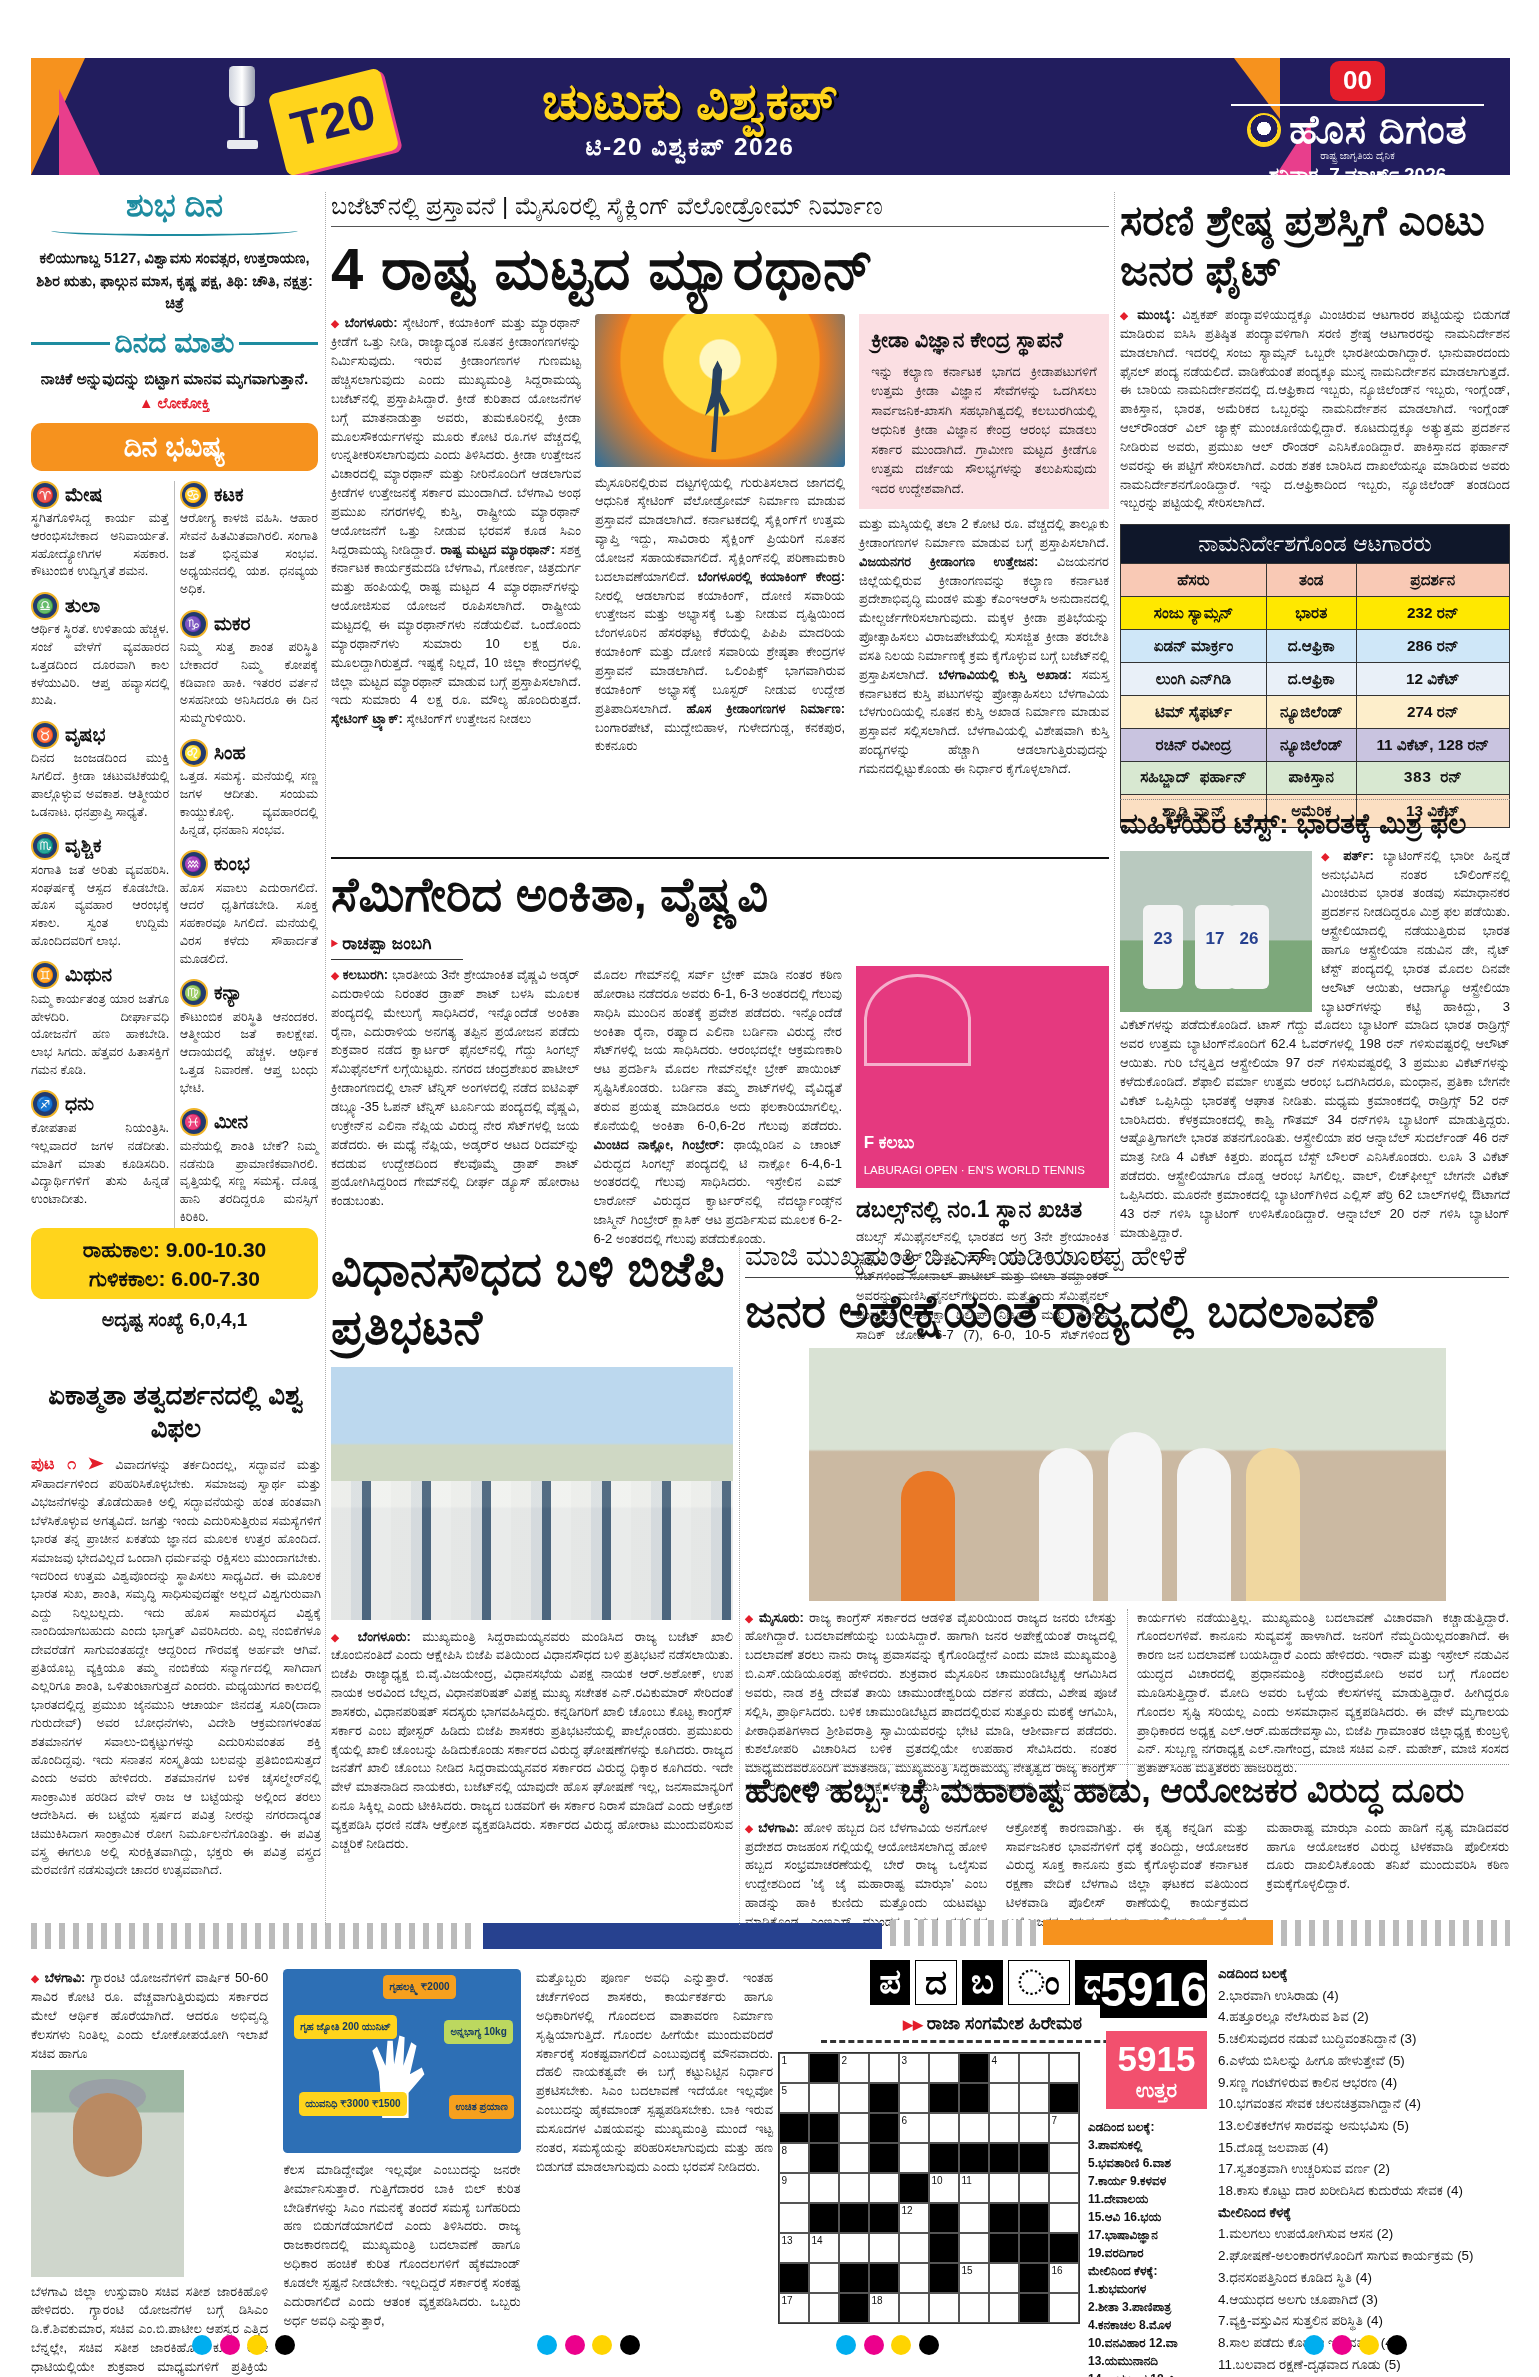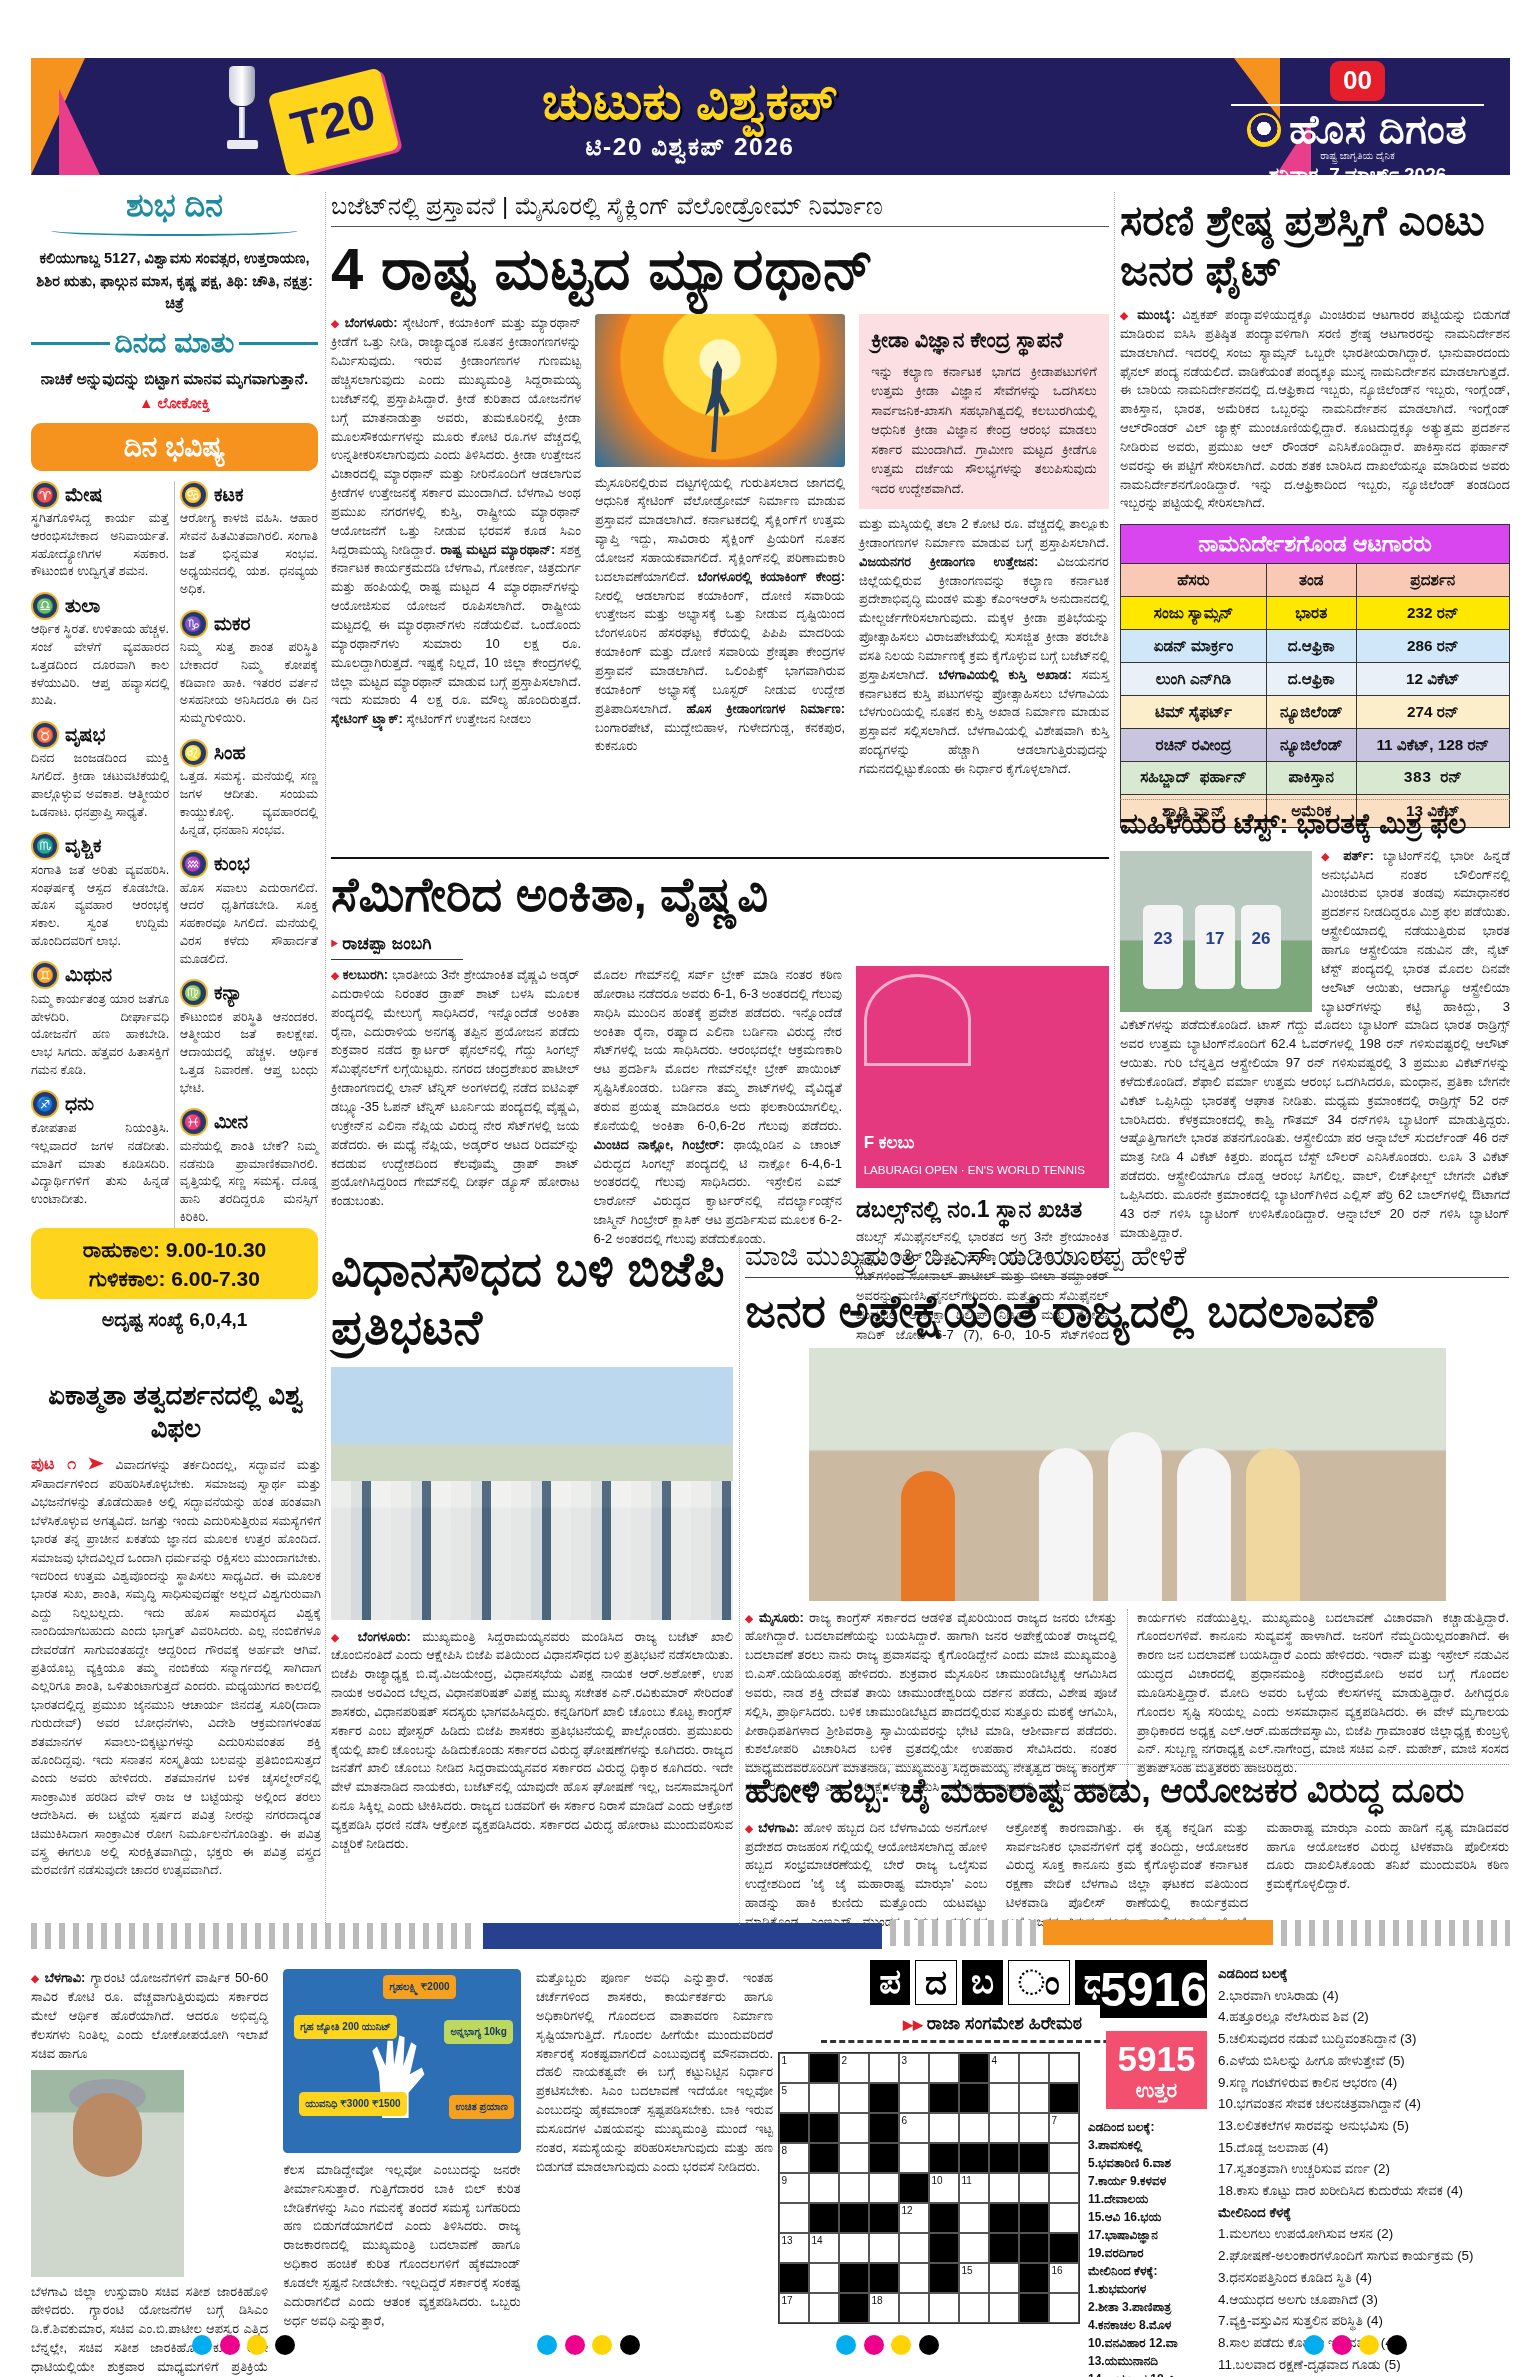--- a/index.html
+++ b/index.html
@@ -69,21 +69,21 @@
   #runner-img .runner { position:absolute; left:107px; top:46px; width:31px; height:92px; background:#27415f; clip-path:polygon(50% 0,65% 10%,60% 35%,90% 55%,70% 60%,55% 45%,45% 100%,30% 100%,40% 50%,10% 60%,30% 35%,35% 10%); }
   .pink-box { background:#fbdfe3; padding:10.7px 12.3px; }
   .pink-box h3 { font-size:21px; margin-bottom:6.1px; }
   .pink-box p { font-size:13px; line-height:1.5; }
 
   
   #serani { left:1120px; top:196px; width:390px; }
   #serani h1 { font-size:42px; line-height:1.2; }
   #serani .body-txt { margin-top:9.2px; }
   #players-table { width:100%; border-collapse:collapse; margin-top:10.7px; font-size:15.3px; font-weight:bold; }
-  #players-table caption { background:#d946ef; color:#fff; font-size:22px; font-weight:bold; padding:6.1px 0; border:1.5px solid #333; border-bottom:none; }
+  #players-table caption { background:#0f172a; color:#fff; font-size:22px; font-weight:normal; padding:6.1px 0; border:1.5px solid #333; border-bottom:none; }
   #players-table th { background:#f9c9b5; }
   #players-table th, #players-table td { border:1.5px solid #333; padding:7px 3.1px; text-align:center; }
 
   
   #womens { left:1120px; top:799px; width:390px; }
   #womens h2 { font-size:28px; border-top:1.5px dotted #888; padding-top:7.7px; }
   #cricket-img { float:left; width:192px; height:161px; margin:4.6px 9.2px 3.1px 0; background:linear-gradient(180deg,#b9c9bf 0 55%, #7da87b 56%); position:relative; }
   .jersey { position:absolute; bottom:23px; width:40px; height:84px; background:#f4f4f4; border-radius:6.1px; color:#27418f; font-weight:bold; font-size:17px; text-align:center; padding-top:21.5px; }
 
   
@@ -412,21 +412,21 @@
     </table>
   </div>
 
   <div id="womens" class="abs">
     <h2>ಮಹಿಳೆಯರ ಟೆಸ್ಟ್: ಭಾರತಕ್ಕೆ ಮಿಶ್ರ ಫಲ</h2>
     <div class="body-txt just" style="margin-top:6.1px;">
       <span class="dl">ಪರ್ತ್:</span>
       <div id="cricket-img">
         <div class="jersey" style="left:23px;"><span>23</span></div>
         <div class="jersey" style="left:75px;"><span>17</span></div>
-        <div class="jersey" style="left:121px;"><span>26</span></div>
+        <div class="jersey" style="left:109px;"><span>26</span></div>
       </div>
       <span>ಬ್ಯಾಟಿಂಗ್‌ನಲ್ಲಿ ಭಾರೀ ಹಿನ್ನಡೆ ಅನುಭವಿಸಿದ ನಂತರ ಬೌಲಿಂಗ್‌ನಲ್ಲಿ ಮಿಂಚಿರುವ ಭಾರತ ತಂಡವು ಸಮಾಧಾನಕರ ಪ್ರದರ್ಶನ ನೀಡದಿದ್ದರೂ ಮಿಶ್ರ ಫಲ ಪಡೆಯಿತು. ಆಸ್ಟ್ರೇಲಿಯಾದಲ್ಲಿ ನಡೆಯುತ್ತಿರುವ ಭಾರತ ಹಾಗೂ ಆಸ್ಟ್ರೇಲಿಯಾ ನಡುವಿನ ಡೇ, ನೈಟ್ ಟೆಸ್ಟ್ ಪಂದ್ಯದಲ್ಲಿ ಭಾರತ ಮೊದಲ ದಿನವೇ ಆಲೌಟ್ ಆಯಿತು, ಆದಾಗ್ಯೂ ಆಸ್ಟ್ರೇಲಿಯಾ ಬ್ಯಾಟರ್‌ಗಳನ್ನು ಕಟ್ಟಿ ಹಾಕಿದ್ದು, 3 ವಿಕೆಟ್‌ಗಳನ್ನು ಪಡೆದುಕೊಂಡಿದೆ. ಟಾಸ್ ಗೆದ್ದು ಮೊದಲು ಬ್ಯಾಟಿಂಗ್ ಮಾಡಿದ ಭಾರತ ರಾಡ್ರಿಗ್ಸ್ ಅವರ ಉತ್ತಮ ಬ್ಯಾಟಿಂಗ್‌ನೊಂದಿಗೆ 62.4 ಓವರ್‌ಗಳಲ್ಲಿ 198 ರನ್ ಗಳಿಸುವಷ್ಟರಲ್ಲಿ ಆಲೌಟ್ ಆಯಿತು. ಗುರಿ ಬೆನ್ನತ್ತಿದ ಆಸ್ಟ್ರೇಲಿಯಾ 97 ರನ್ ಗಳಿಸುವಷ್ಟರಲ್ಲಿ 3 ಪ್ರಮುಖ ವಿಕೆಟ್‌ಗಳನ್ನು ಕಳೆದುಕೊಂಡಿದೆ. ಶೆಫಾಲಿ ವರ್ಮಾ ಉತ್ತಮ ಆರಂಭ ಒದಗಿಸಿದರೂ, ಮಂಧಾನ, ಪ್ರತಿಕಾ ಬೇಗನೇ ವಿಕೆಟ್ ಒಪ್ಪಿಸಿದ್ದು ಭಾರತಕ್ಕೆ ಆಘಾತ ನೀಡಿತು. ಮಧ್ಯಮ ಕ್ರಮಾಂಕದಲ್ಲಿ ರಾಡ್ರಿಗ್ಸ್ 52 ರನ್ ಬಾರಿಸಿದರು. ಕೆಳಕ್ರಮಾಂಕದಲ್ಲಿ ಕಾಶ್ವಿ ಗೌತಮ್ 34 ರನ್‌ಗಳಿಸಿ ಬ್ಯಾಟಿಂಗ್ ಮಾಡುತ್ತಿದ್ದರು. ಆಷ್ಟೊತ್ತಿಗಾಗಲೇ ಭಾರತ ಪತನಗೊಂಡಿತು. ಆಸ್ಟ್ರೇಲಿಯಾ ಪರ ಆನ್ನಾಬೆಲ್ ಸುದರ್ಲೆಂಡ್ 46 ರನ್ ಮಾತ್ರ ನೀಡಿ 4 ವಿಕೆಟ್ ಕಿತ್ತರು. ಪಂದ್ಯದ ಬೆಸ್ಟ್ ಬೌಲರ್ ಎನಿಸಿಕೊಂಡರು. ಲೂಸಿ 3 ವಿಕೆಟ್ ಪಡೆದರು. ಆಸ್ಟ್ರೇಲಿಯಾಗೂ ದೊಡ್ಡ ಆರಂಭ ಸಿಗಲಿಲ್ಲ. ವಾಲ್, ಲಿಚ್‌ಫೀಲ್ಡ್ ಬೇಗನೇ ವಿಕೆಟ್ ಒಪ್ಪಿಸಿದರು. ಮೂರನೇ ಕ್ರಮಾಂಕದಲ್ಲಿ ಬ್ಯಾಟಿಂಗ್‌ಗಿಳಿದ ಎಲ್ಲಿಸ್ ಪೆರ್ರಿ 62 ಬಾಲ್‌ಗಳಲ್ಲಿ ಔಟಾಗದೆ 43 ರನ್ ಗಳಿಸಿ ಬ್ಯಾಟಿಂಗ್ ಉಳಿಸಿಕೊಂಡಿದ್ದಾರೆ. ಆನ್ನಾಬೆಲ್ 20 ರನ್ ಗಳಿಸಿ ಬ್ಯಾಟಿಂಗ್ ಮಾಡುತ್ತಿದ್ದಾರೆ.</span>
     </div>
   </div>
 
   <div id="tennis" class="abs">
     <h1>ಸೆಮಿಗೇರಿದ ಅಂಕಿತಾ, ವೈಷ್ಣವಿ</h1>
     <div class="byline">ರಾಚಪ್ಪಾ ಜಂಬಗಿ</div>
     <div class="tennis-flex">
       <div class="body-txt just" style="flex:1;">

